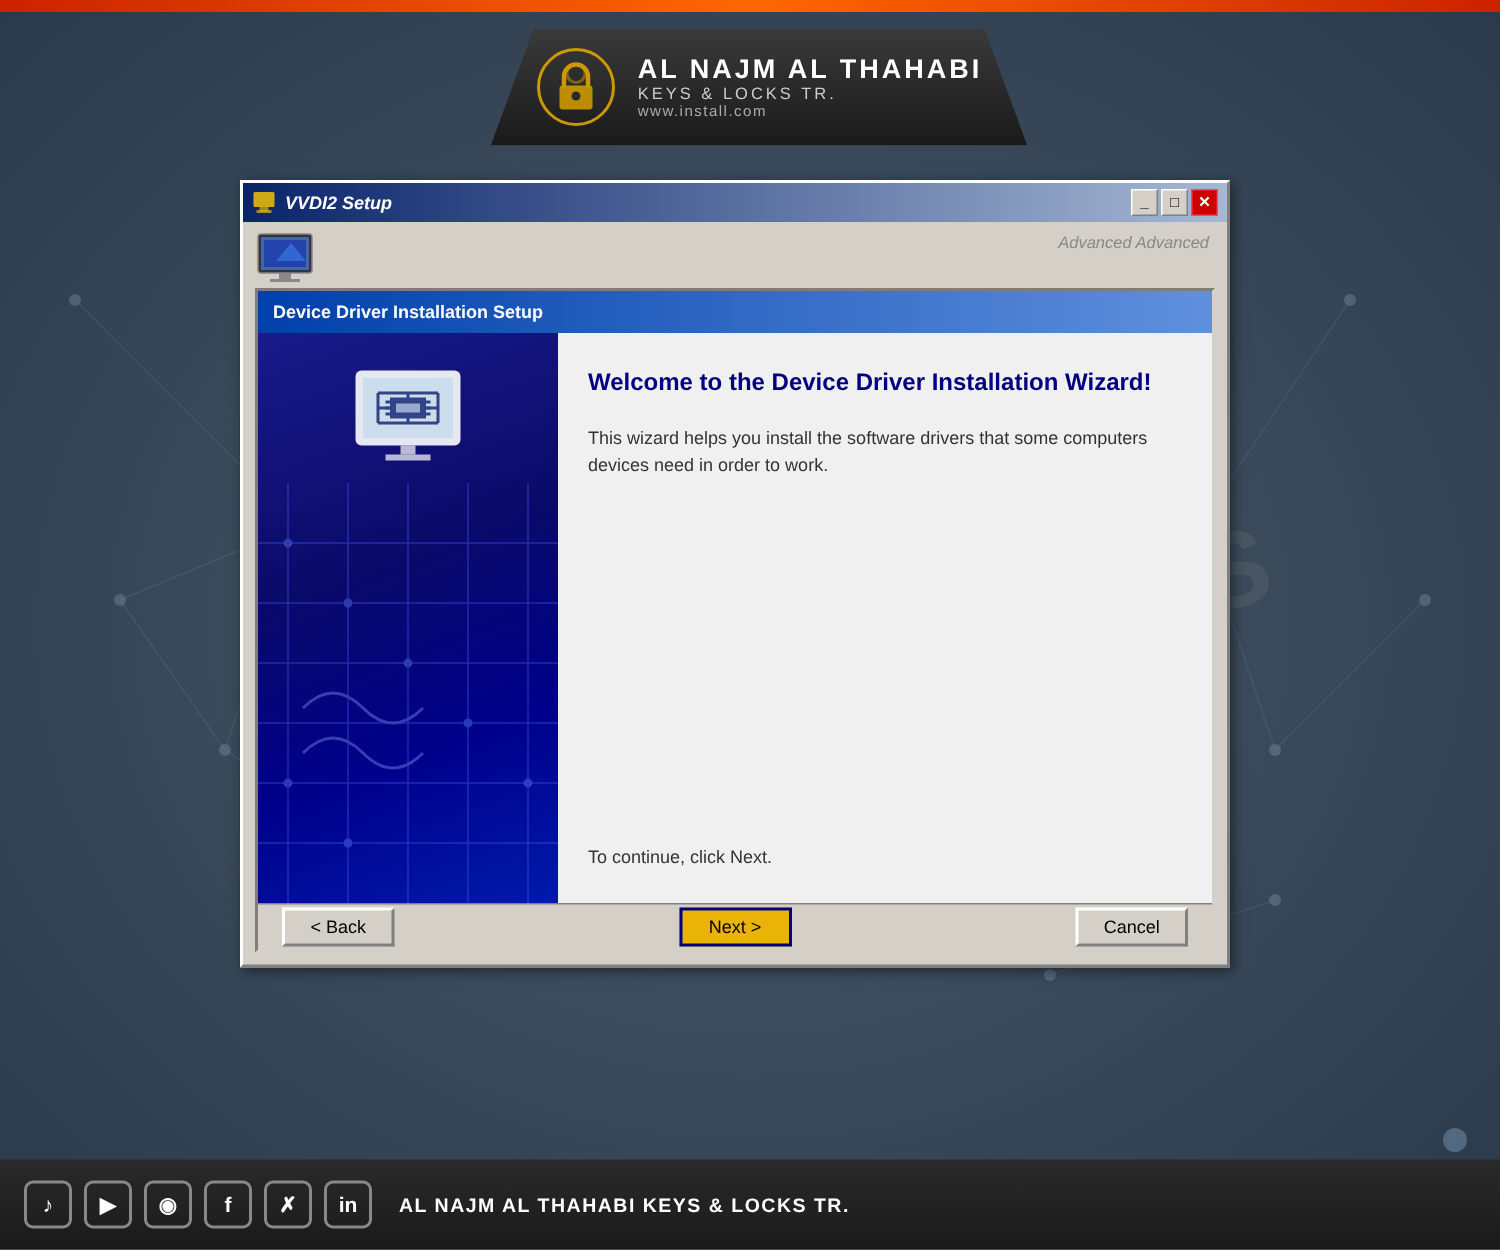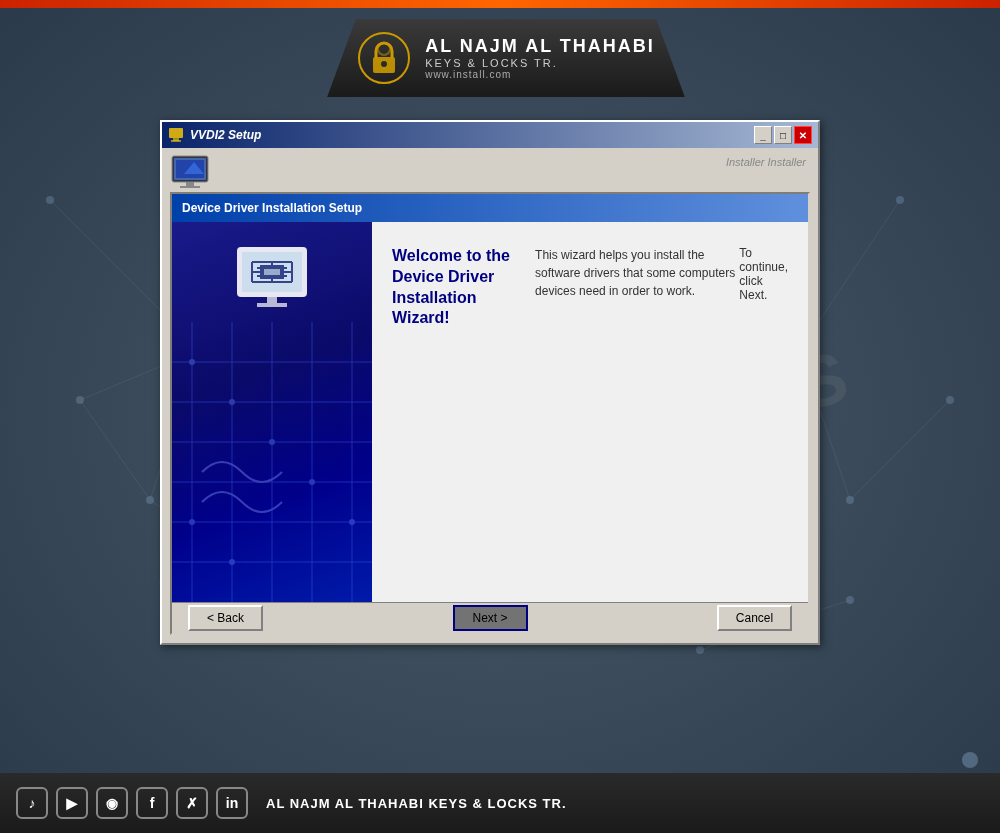--- a/index.html
+++ b/index.html
@@ -295,21 +295,21 @@
       right: 0;
       top: 100px;
       opacity: 0.4;
     }
 
     .wizard-main {
       flex: 1;
       padding: 24px 20px 16px 20px;
       background: #f0f0f0;
       display: flex;
-      flex-direction: row;
+      flex-direction: column;
     }
 
     .wizard-welcome-title {
       font-size: 16px;
       font-weight: bold;
       color: #000080;
       margin-bottom: 16px;
       line-height: 1.3;
     }
 
@@ -351,21 +351,21 @@
       cursor: pointer;
       padding: 0 12px;
       display: flex;
       align-items: center;
       justify-content: center;
       color: black;
     }
 
     .win-btn.default-btn {
       border: 2px solid #000080;
-      background: #737373;
+      background: #eab308;
     }
   </style>
 </head>
 <body>
 
 <div class="bg-layer"></div>
 
 <svg class="bg-svg" viewBox="0 0 1000 833" xmlns="http://www.w3.org/2000/svg">
 
   <line x1="50" y1="200" x2="200" y2="350" stroke="#6a8aaa" stroke-width="1" opacity="0.4"></line>
@@ -439,21 +439,21 @@
           <rect x="2" y="2" width="36" height="26" rx="2" fill="#334" stroke="#888" stroke-width="1"></rect>
           <rect x="4" y="4" width="32" height="22" fill="#4466aa"></rect>
           <rect x="16" y="28" width="8" height="4" fill="#888"></rect>
           <rect x="10" y="32" width="20" height="2" fill="#888"></rect>
 
           <rect x="6" y="6" width="28" height="18" fill="#2244aa"></rect>
           <path d="M14 20 L24 8 L34 20 Z" fill="#4488ff" opacity="0.5"></path>
         </svg>
       </div>
 
-      <span class="advanced-installer-text">Installer Installer</span>
+      <span class="advanced-installer-text">Advanced Advanced</span>
 
       <div class="inner-wizard">
         <div class="inner-titlebar">
           <span class="inner-title-text">Device Driver Installation Setup</span>
         </div>
 
         <div class="wizard-body">
 
           <div class="wizard-sidebar">
 

